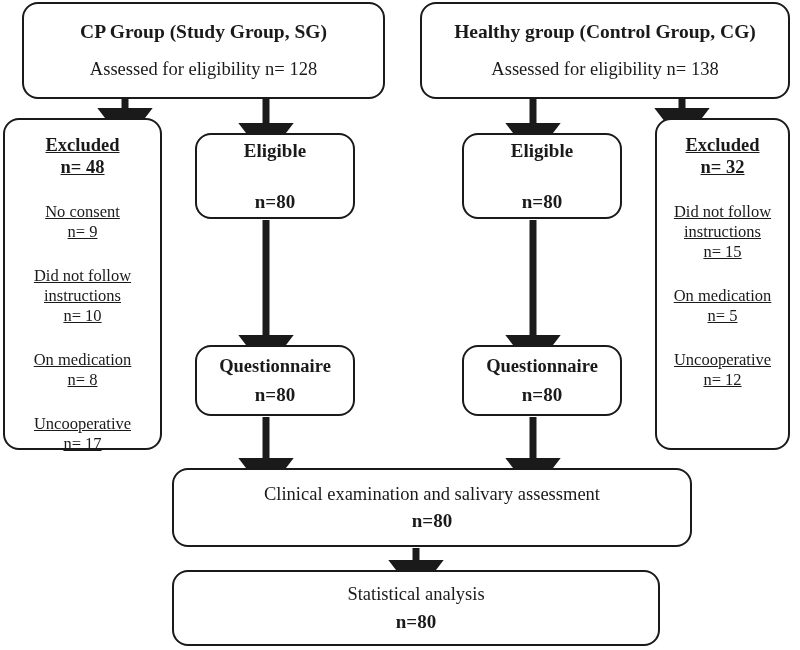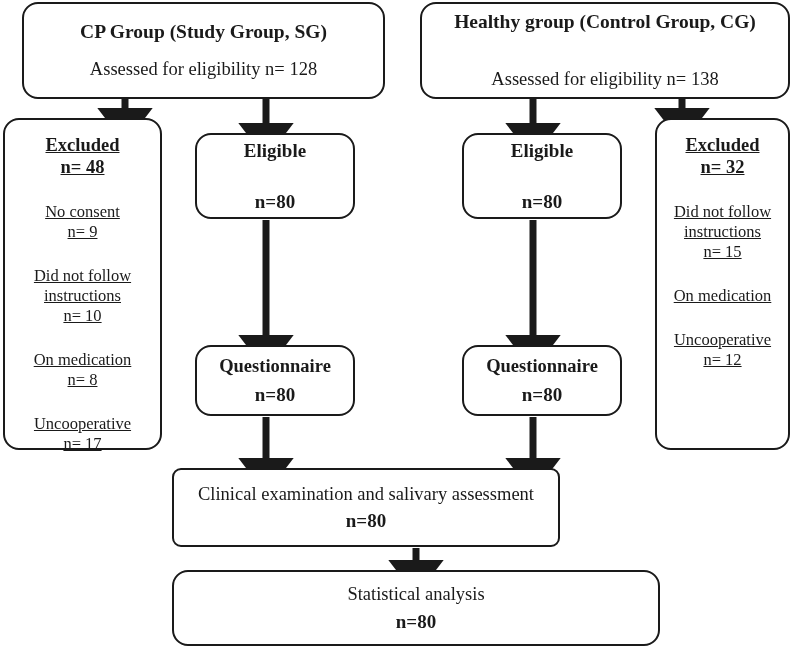--- a/index.html
+++ b/index.html
@@ -56,21 +56,21 @@
   #node-cp-group .title, #node-healthy-group .title {
     font-size: 19.5px;
     font-weight: bold;
     margin-bottom: 14px;
   }
   #node-cp-group .sub, #node-healthy-group .sub {
     font-size: 18.5px;
     font-weight: normal;
   }
   #node-cp-group      { left: 22px;  top: 2px;  width: 363px; height: 97px; }
-  #node-healthy-group { left: 420px; top: 2px;  width: 370px; height: 97px; justify-content: space-between; }
+  #node-healthy-group { left: 420px; top: 2px;  width: 370px; height: 97px; }
 
   
   .excluded-box {
     justify-content: flex-start;
     padding: 14px 6px 6px 6px;
     text-decoration: underline;
   }
   .excluded-box .hdr {
     font-size: 18.5px;
     font-weight: bold;
@@ -96,21 +96,21 @@
   .quest-box { padding: 4px; }
   .quest-box .ttl { font-size: 18.5px; font-weight: bold; }
   .quest-box .cnt { font-size: 19px; font-weight: bold; margin-top: 5px; }
   #node-questionnaire-sg { left: 195px; top: 345px; width: 160px; height: 71px; }
   #node-questionnaire-cg { left: 462px; top: 345px; width: 160px; height: 71px; }
 
   
   .wide-box { padding: 4px 10px; }
   .wide-box .ttl { font-size: 18.5px; font-weight: normal; }
   .wide-box .cnt { font-size: 19px; font-weight: bold; margin-top: 4px; }
-  #node-clinical-exam   { left: 172px; top: 468px; width: 388px; height: 79px; border-radius: 9px; }
+  #node-clinical-exam   { left: 172px; top: 468px; width: 520px; height: 79px; }
   #node-stat-analysis   { left: 172px; top: 570px; width: 488px; height: 76px; border-radius: 16px; }
 </style>
 </head>
 <body>
 
 <div id="flow-root">
 
   <svg id="connector-layer" viewBox="0 0 800 650">
     <defs>
       <marker id="ah" markerWidth="9" markerHeight="8" refX="1.2" refY="4" orient="auto" markerUnits="strokeWidth">
@@ -167,20 +167,21 @@
   </div>
 
   <div class="node excluded-box" id="node-excluded-cg">
     <span class="ln hdr">Excluded</span>
     <span class="ln hdr">n= 32</span>
 
     <span class="ln wrap reason">Did not follow instructions</span>
     <span class="ln reg" style="font-size:16.5px">n= 15</span>
 
     <span class="ln wrap reason">On medication</span>
+    <span class="ln reg" style="font-size:16.5px">n= 5</span>
 
     <span class="ln wrap reason">Uncooperative</span>
     <span class="ln reg" style="font-size:16.5px">n= 12</span>
   </div>
 
   <div class="node eligible-box" id="node-eligible-sg">
     <span class="ln first">Eligible</span>
     <span class="ln">n=80</span>
   </div>
 

